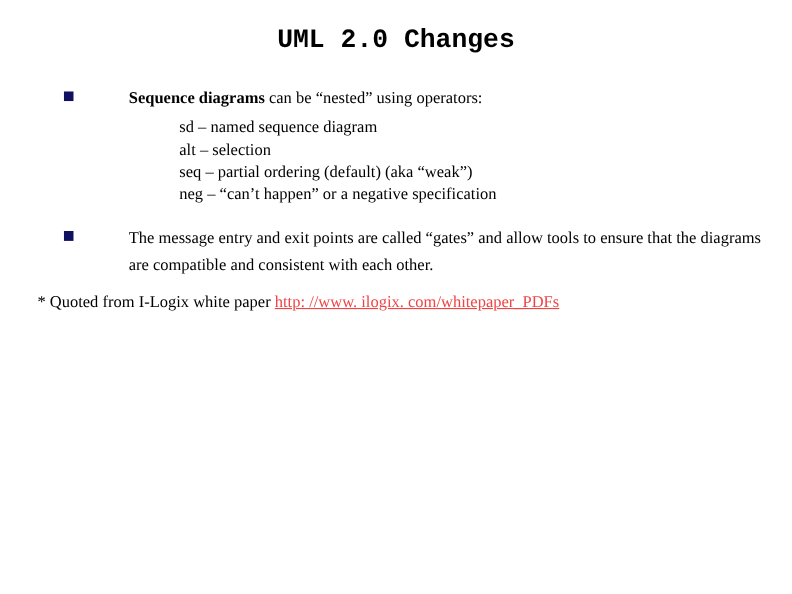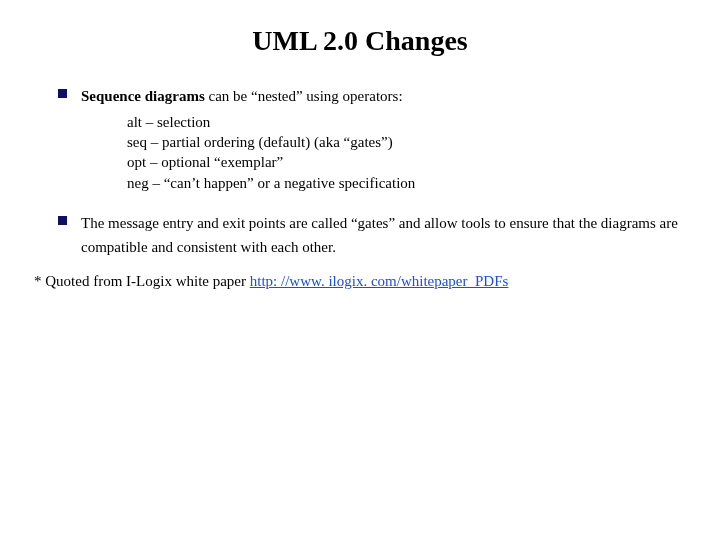--- a/index.html
+++ b/index.html
@@ -9,27 +9,29 @@
       background: #ffffff;
       font-family: "Times New Roman", Times, serif;
       color: #000000;
       padding: 22px 28px 0 28px;
       font-size: 15px;
       line-height: 1.35;
       overflow: hidden;
     }
     .title {
       text-align: center;
-      font-size: 28px;
+      font-size: 24px;
       font-weight: bold;
       margin-bottom: 24px;
+      font-family: Liberation Mono, monospace;
     }
     .bullet-block {
       display: flex;
       margin-bottom: 10px;
+      gap: 36px;
     }
     .bullet-icon {
       flex: 0 0 auto;
       margin-left: 30px;
       margin-right: 14px;
       margin-top: 5px;
     }
     .bullet-icon svg { display: block; }
     .bullet-text {
       flex: 1 1 auto;
@@ -43,40 +45,40 @@
       line-height: 1.35;
     }
     .op-list div { white-space: nowrap; }
     .footnote {
       margin-top: 8px;
       margin-left: 6px;
       line-height: 1.6;
     }
     .link {
       text-decoration: underline;
-      color: #1d4ed8;
+      color: #ef4444;
     }
   </style>
 </head>
 <body>
 
 <div class="title">UML 2.0 Changes</div>
 
 <div class="bullet-block">
   <span class="bullet-icon">
     <svg width="9" height="9">
         <rect x="0" y="0" width="9" height="9" fill="#101060"></rect>
       </svg>
   </span>
   <div class="bullet-text">
     <span class="bold">Sequence diagrams</span><span> can be “nested” using operators:</span>
     <div class="op-list">
+      <div>sd – named sequence diagram</div>
       <div>alt – selection</div>
-      <div>seq – partial ordering (default) (aka “gates”)</div>
-      <div>opt – optional “exemplar”</div>
+      <div>seq – partial ordering (default) (aka “weak”)</div>
       <div>neg – “can’t happen” or a negative specification</div>
     </div>
   </div>
 </div>
 
 <div class="bullet-block">
   <span class="bullet-icon">
     <svg width="9" height="9">
         <rect x="0" y="0" width="9" height="9" fill="#101060"></rect>
       </svg>

